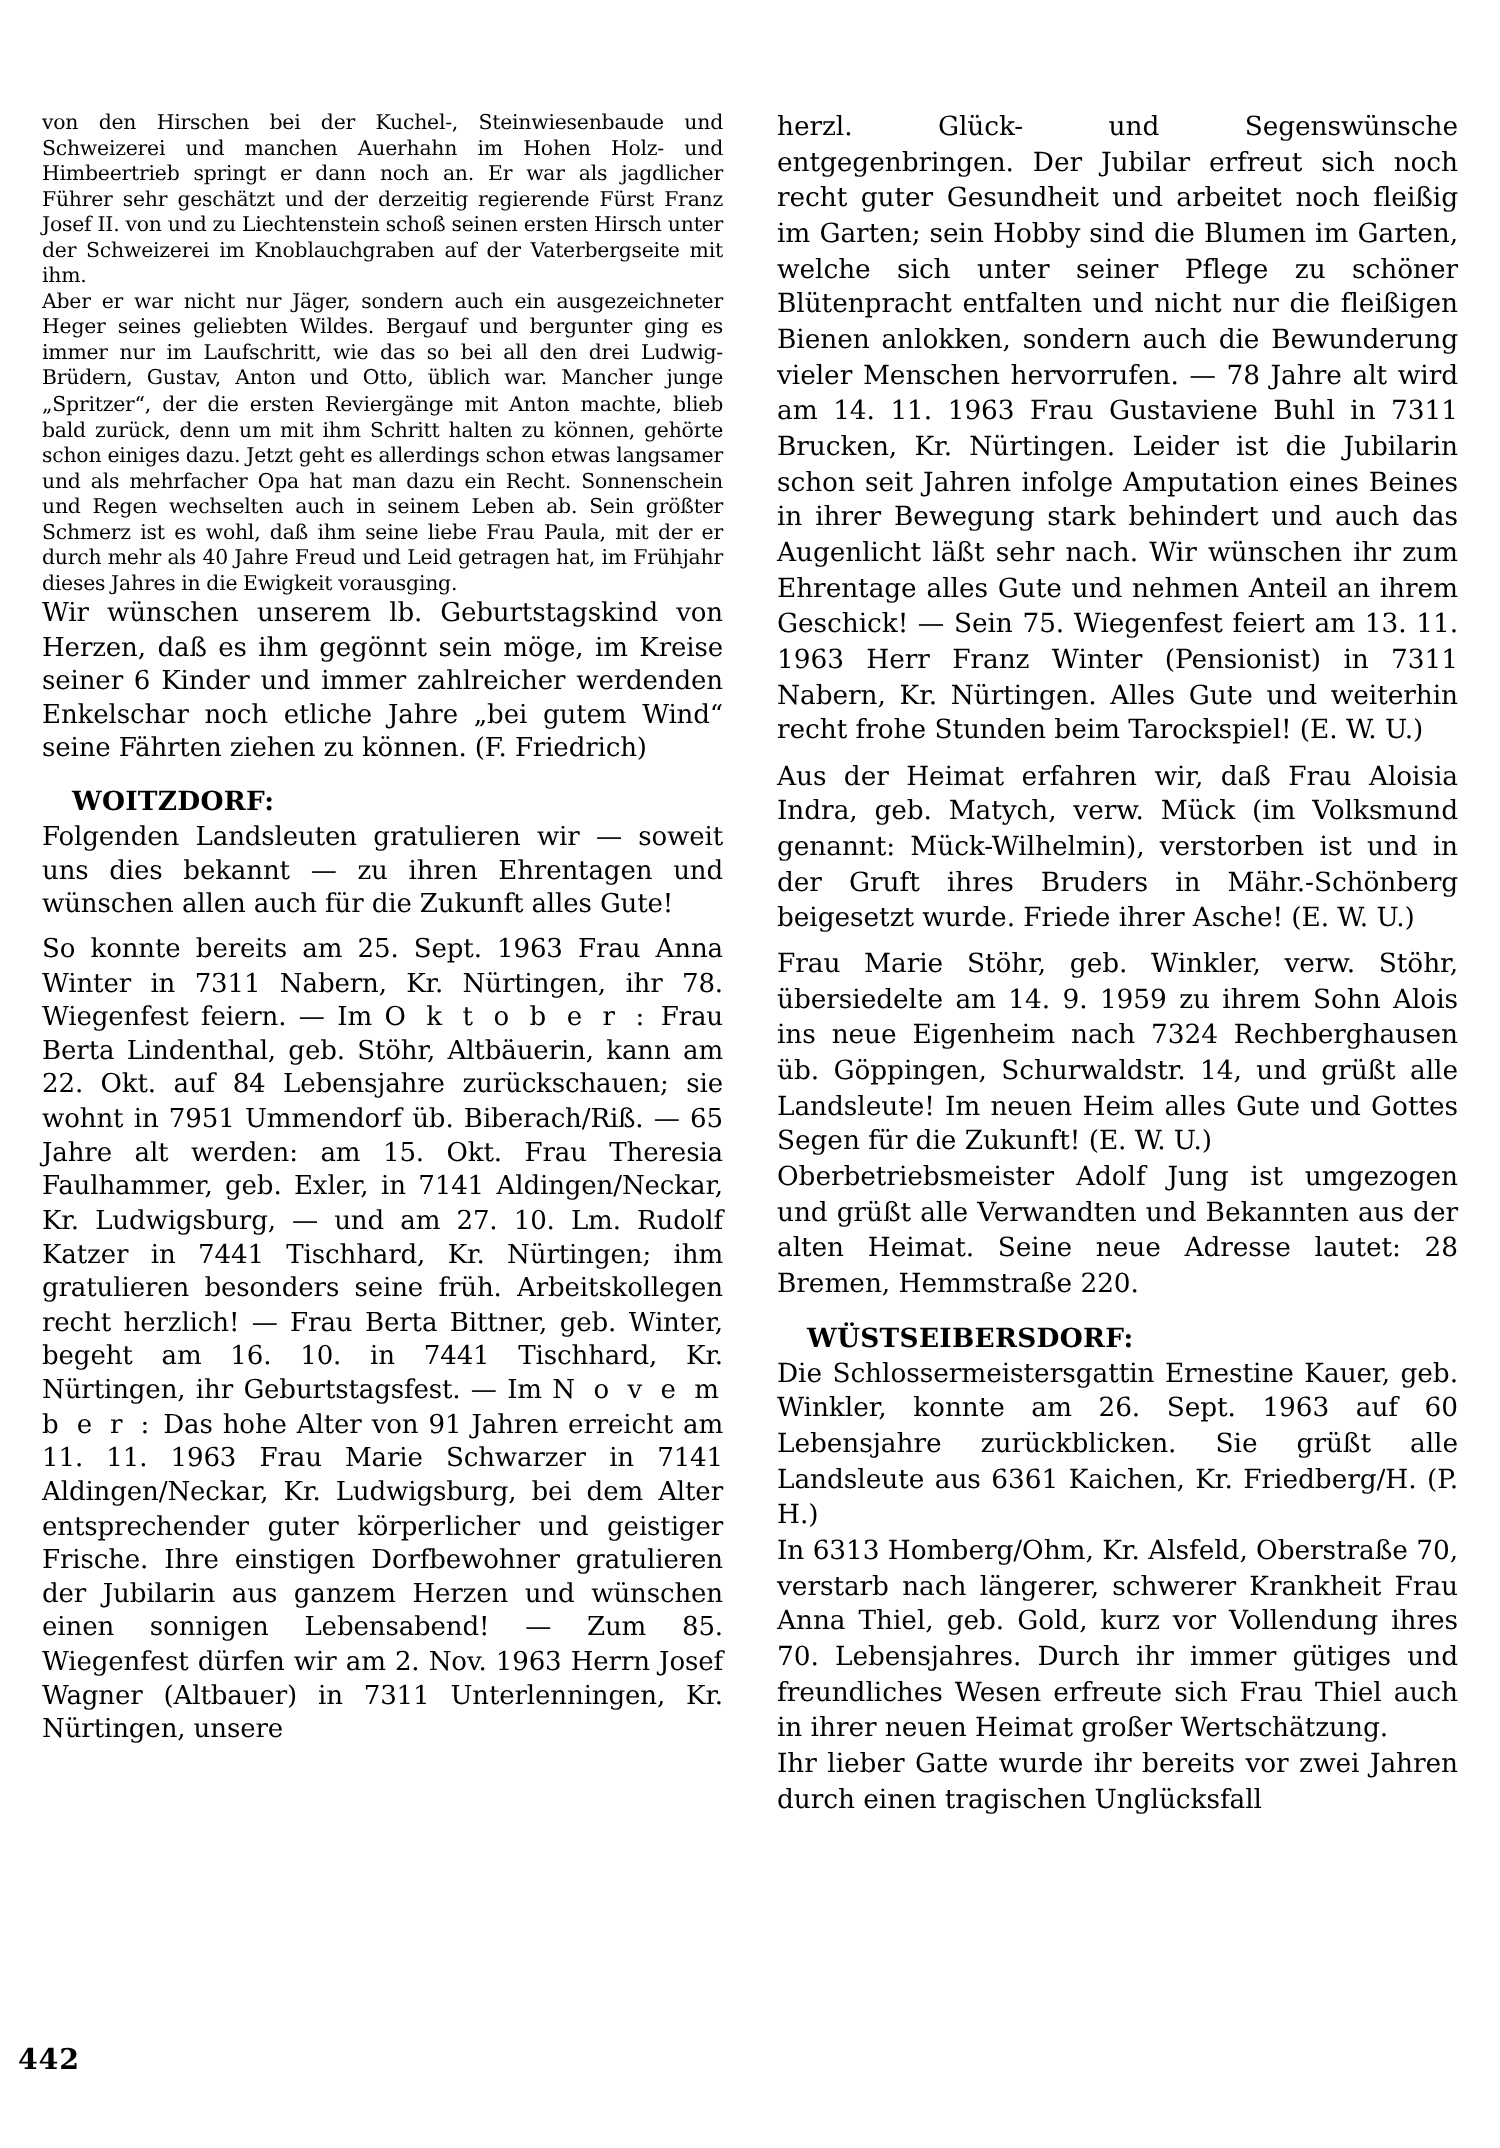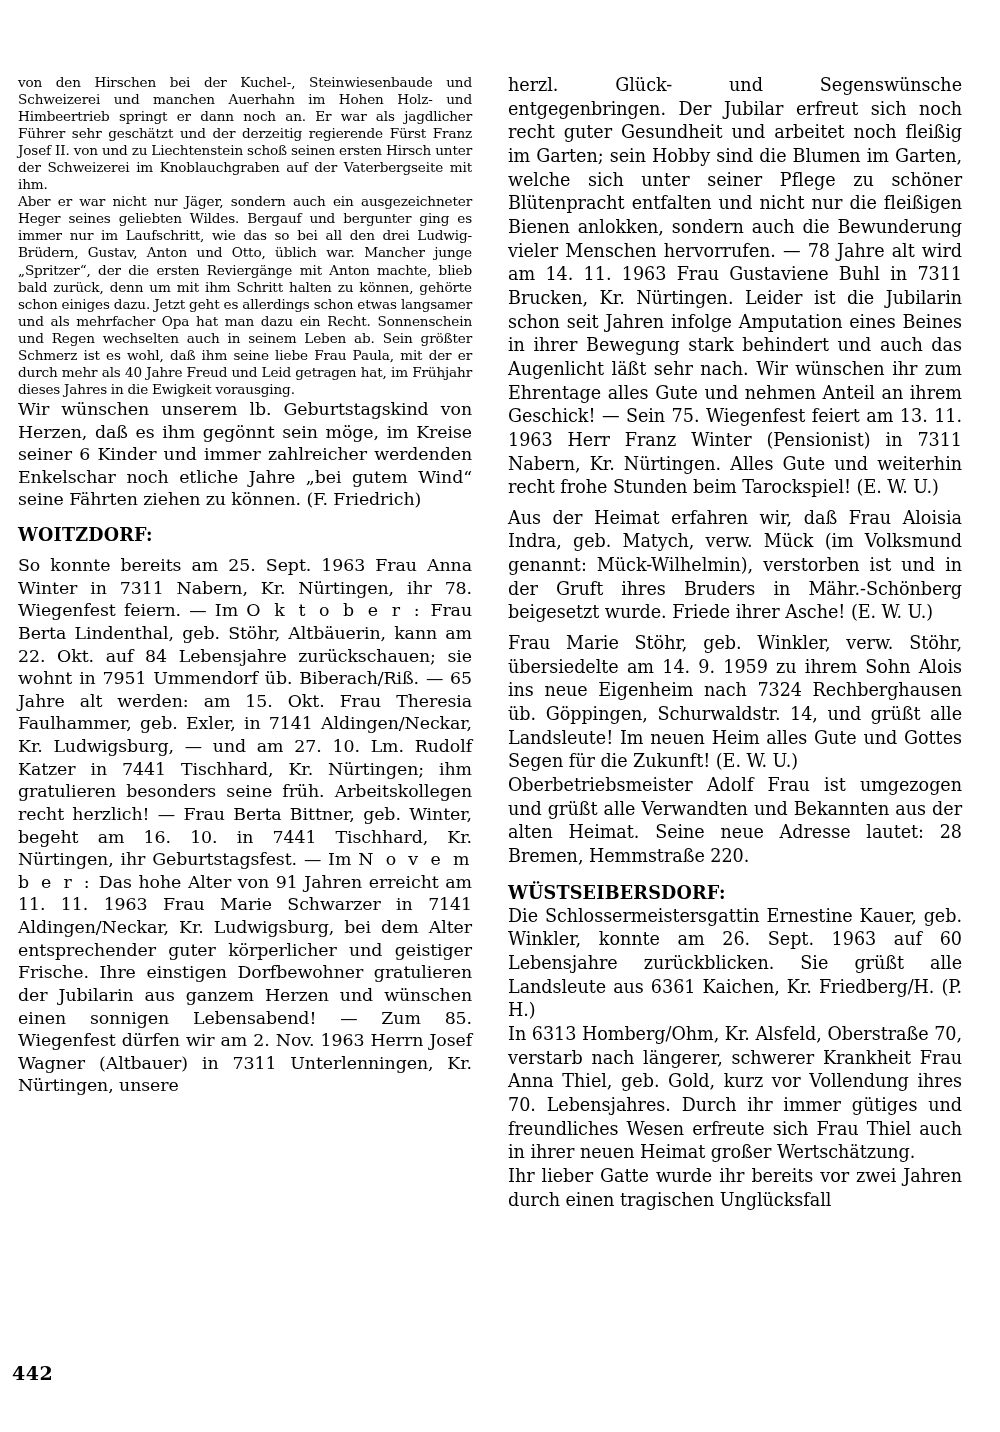--- a/index.html
+++ b/index.html
@@ -16,21 +16,21 @@
   }
   .page {
     position: absolute;
     left: 0; top: 0;
     width: 1000px;
     height: 1432px;
     overflow: hidden;
   }
   .columns {
     position: absolute;
-    left: 18px;
+    left: 28px;
     top: 74px;
     width: 944px;
     display: flex;
     gap: 36px;
   }
   .col {
     width: 457px;
   }
   .col p {
     margin: 0;
@@ -56,20 +56,21 @@
     font-size: 17.6px;
     line-height: 1.345;
     letter-spacing: -0.05px;
   }
   .heading {
     font-size: 17.6px;
     font-weight: 700;
     letter-spacing: 0.2px;
     margin-top: 13px;
     margin-bottom: 2px;
+    margin-left: 20px;
   }
   .spaced {
     letter-spacing: 2.6px;
   }
   .gap-s { height: 7px; }
   .pageno {
     position: absolute;
     left: 12px;
     top: 1362px;
     font-family: "DejaVu Serif", serif;
@@ -88,40 +89,41 @@
 
     <div class="col">
 
       <p class="dense">von den Hirschen bei der Kuchel-, Steinwiesenbaude und Schweizerei und manchen Auerhahn im Hohen Holz- und Himbeertrieb springt er dann noch an. Er war als jagdlicher Führer sehr geschätzt und der derzeitig regierende Fürst Franz Josef II. von und zu Liechtenstein schoß seinen ersten Hirsch unter der Schweizerei im Knoblauchgraben auf der Vaterbergseite mit ihm.</p>
       <p class="dense">Aber er war nicht nur Jäger, sondern auch ein ausgezeichneter Heger seines geliebten Wildes. Bergauf und bergunter ging es immer nur im Laufschritt, wie das so bei all den drei Ludwig-Brüdern, Gustav, Anton und Otto, üblich war. Mancher junge „Spritzer“, der die ersten Reviergänge mit Anton machte, blieb bald zurück, denn um mit ihm Schritt halten zu können, gehörte schon einiges dazu. Jetzt geht es allerdings schon etwas langsamer und als mehrfacher Opa hat man dazu ein Recht. Sonnenschein und Regen wechselten auch in seinem Leben ab. Sein größter Schmerz ist es wohl, daß ihm seine liebe Frau Paula, mit der er durch mehr als 40 Jahre Freud und Leid getragen hat, im Frühjahr dieses Jahres in die Ewigkeit vorausging.</p>
 
       <p class="body-txt">Wir wünschen unserem lb. Geburtstagskind von Herzen, daß es ihm gegönnt sein möge, im Kreise seiner 6 Kinder und immer zahlreicher werdenden Enkelschar noch etliche Jahre „bei gutem Wind“ seine Fährten ziehen zu können. (F. Friedrich)</p>
 
       <div class="heading">WOITZDORF:</div>
 
+      <p class="body-txt">Folgenden Landsleuten gratulieren wir — soweit uns dies bekannt — zu ihren Ehrentagen und wünschen allen auch für die Zukunft alles Gute!</p>
 
       <div class="gap-s"></div>
 
       <p class="body-txt"><span>So konnte bereits am 25. Sept. 1963 Frau </span><b>Anna Winter</b><span> in 7311 Nabern, Kr. Nürtingen, ihr 78. Wiegenfest feiern. — Im </span><span class="spaced">O k t o b e r :</span><span> Frau </span><b>Berta Lindenthal,</b><span> geb. Stöhr, Altbäuerin, kann am 22. Okt. auf 84 Lebensjahre zurückschauen; sie wohnt in 7951 Ummendorf üb. Biberach/Riß. — 65 Jahre alt werden: am 15. Okt. Frau </span><b>Theresia Faulhammer,</b><span> geb. Exler, in 7141 Aldingen/Neckar, Kr. Ludwigsburg, — und am 27. 10. Lm. </span><b>Rudolf Katzer</b><span> in 7441 Tischhard, Kr. Nürtingen; ihm gratulieren besonders seine früh. Arbeitskollegen recht herzlich! — Frau </span><b>Berta Bittner,</b><span> geb. Winter, begeht am 16. 10. in 7441 Tischhard, Kr. Nürtingen, ihr Geburtstagsfest. — Im </span><span class="spaced">N o v e m b e r :</span><span> Das hohe Alter von 91 Jahren erreicht am 11. 11. 1963 Frau </span><b>Marie Schwarzer</b><span> in 7141 Aldingen/Neckar, Kr. Ludwigsburg, bei dem Alter entsprechender guter körperlicher und geistiger Frische. Ihre einstigen Dorfbewohner gratulieren der Jubilarin aus ganzem Herzen und wünschen einen sonnigen Lebensabend! — Zum 85. Wiegenfest dürfen wir am 2. Nov. 1963 Herrn </span><b>Josef Wagner</b><span> (Altbauer) in 7311 Unterlenningen, Kr. Nürtingen, unsere</span></p>
 
     </div>
 
     <div class="col">
 
       <p class="body-txt-r"><span>herzl. Glück- und Segenswünsche entgegenbringen. Der Jubilar erfreut sich noch recht guter Gesundheit und arbeitet noch fleißig im Garten; sein Hobby sind die Blumen im Garten, welche sich unter seiner Pflege zu schöner Blütenpracht entfalten und nicht nur die fleißigen Bienen anlokken, sondern auch die Bewunderung vieler Menschen hervorrufen. — 78 Jahre alt wird am 14. 11. 1963 Frau </span><b>Gustaviene Buhl</b><span> in 7311 Brucken, Kr. Nürtingen. Leider ist die Jubilarin schon seit Jahren infolge Amputation eines Beines in ihrer Bewegung stark behindert und auch das Augenlicht läßt sehr nach. Wir wünschen ihr zum Ehrentage alles Gute und nehmen Anteil an ihrem Geschick! — Sein 75. Wiegenfest feiert am 13. 11. 1963 Herr </span><b>Franz Winter</b><span> (Pensionist) in 7311 Nabern, Kr. Nürtingen. Alles Gute und weiterhin recht frohe Stunden beim Tarockspiel! (E. W. U.)</span></p>
 
       <div class="gap-s"></div>
 
       <p class="body-txt-r"><span>Aus der Heimat erfahren wir, daß Frau </span><b>Aloisia Indra,</b><span> geb. Matych, verw. Mück (im Volksmund genannt: Mück-Wilhelmin), verstorben ist und in der Gruft ihres Bruders in Mähr.-Schönberg beigesetzt wurde. Friede ihrer Asche! (E. W. U.)</span></p>
 
       <div class="gap-s"></div>
 
       <p class="body-txt-r"><span>Frau </span><b>Marie Stöhr,</b><span> geb. Winkler, verw. Stöhr, übersiedelte am 14. 9. 1959 zu ihrem Sohn Alois ins neue Eigenheim nach 7324 Rechberghausen üb. Göppingen, Schurwaldstr. 14, und grüßt alle Landsleute! Im neuen Heim alles Gute und Gottes Segen für die Zukunft! (E. W. U.)</span></p>
 
-      <p class="body-txt-r"><span>Oberbetriebsmeister </span><b>Adolf Frau</b><span> ist umgezogen und grüßt alle Verwandten und Bekannten aus der alten Heimat. Seine neue Adresse lautet: 28 Bremen, Hemmstraße 220.</span></p>
+      <p class="body-txt-r"><span>Oberbetriebsmeister </span><b>Adolf Jung</b><span> ist umgezogen und grüßt alle Verwandten und Bekannten aus der alten Heimat. Seine neue Adresse lautet: 28 Bremen, Hemmstraße 220.</span></p>
 
       <div class="heading">WÜSTSEIBERSDORF:</div>
 
       <p class="body-txt-r"><span>Die Schlossermeistersgattin </span><b>Ernestine Kauer,</b><span> geb. Winkler, konnte am 26. Sept. 1963 auf 60 Lebensjahre zurückblicken. Sie grüßt alle Landsleute aus 6361 Kaichen, Kr. Friedberg/H. (P. H.)</span></p>
 
       <p class="body-txt-r"><span>In 6313 Homberg/Ohm, Kr. Alsfeld, Oberstraße 70, verstarb nach längerer, schwerer Krankheit Frau </span><b>Anna Thiel,</b><span> geb. Gold, kurz vor Vollendung ihres 70. Lebensjahres. Durch ihr immer gütiges und freundliches Wesen erfreute sich Frau Thiel auch in ihrer neuen Heimat großer Wertschätzung.</span></p>
 
       <p class="body-txt-r">Ihr lieber Gatte wurde ihr bereits vor zwei Jahren durch einen tragischen Unglücksfall</p>
 
     </div>

